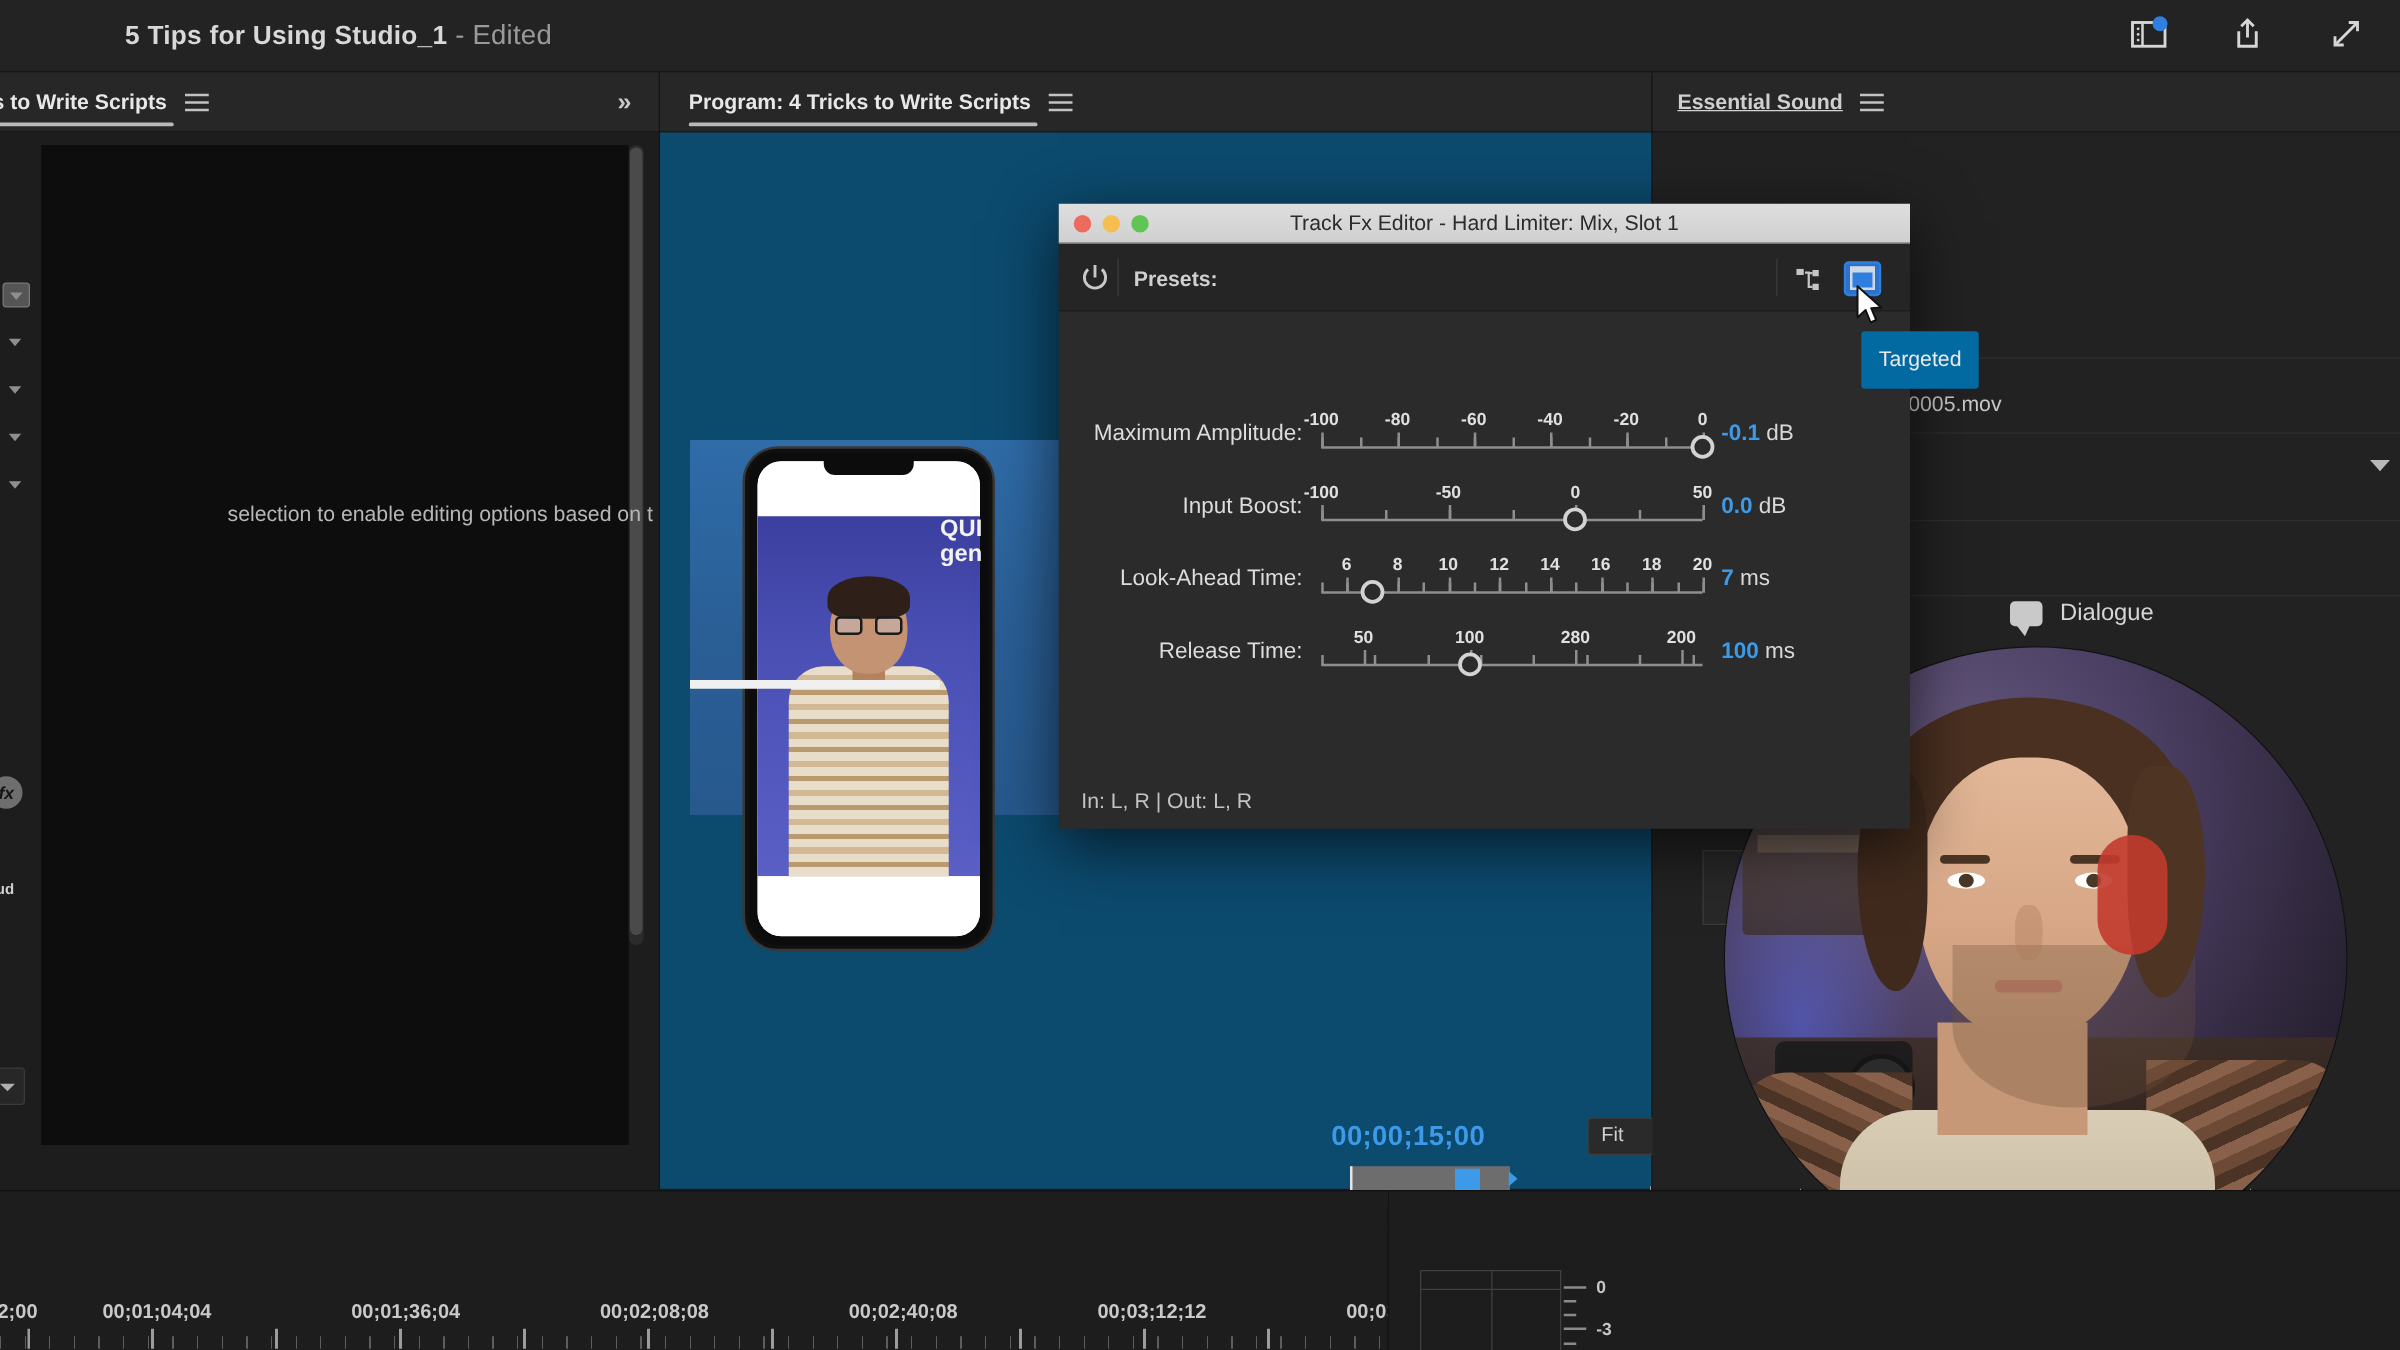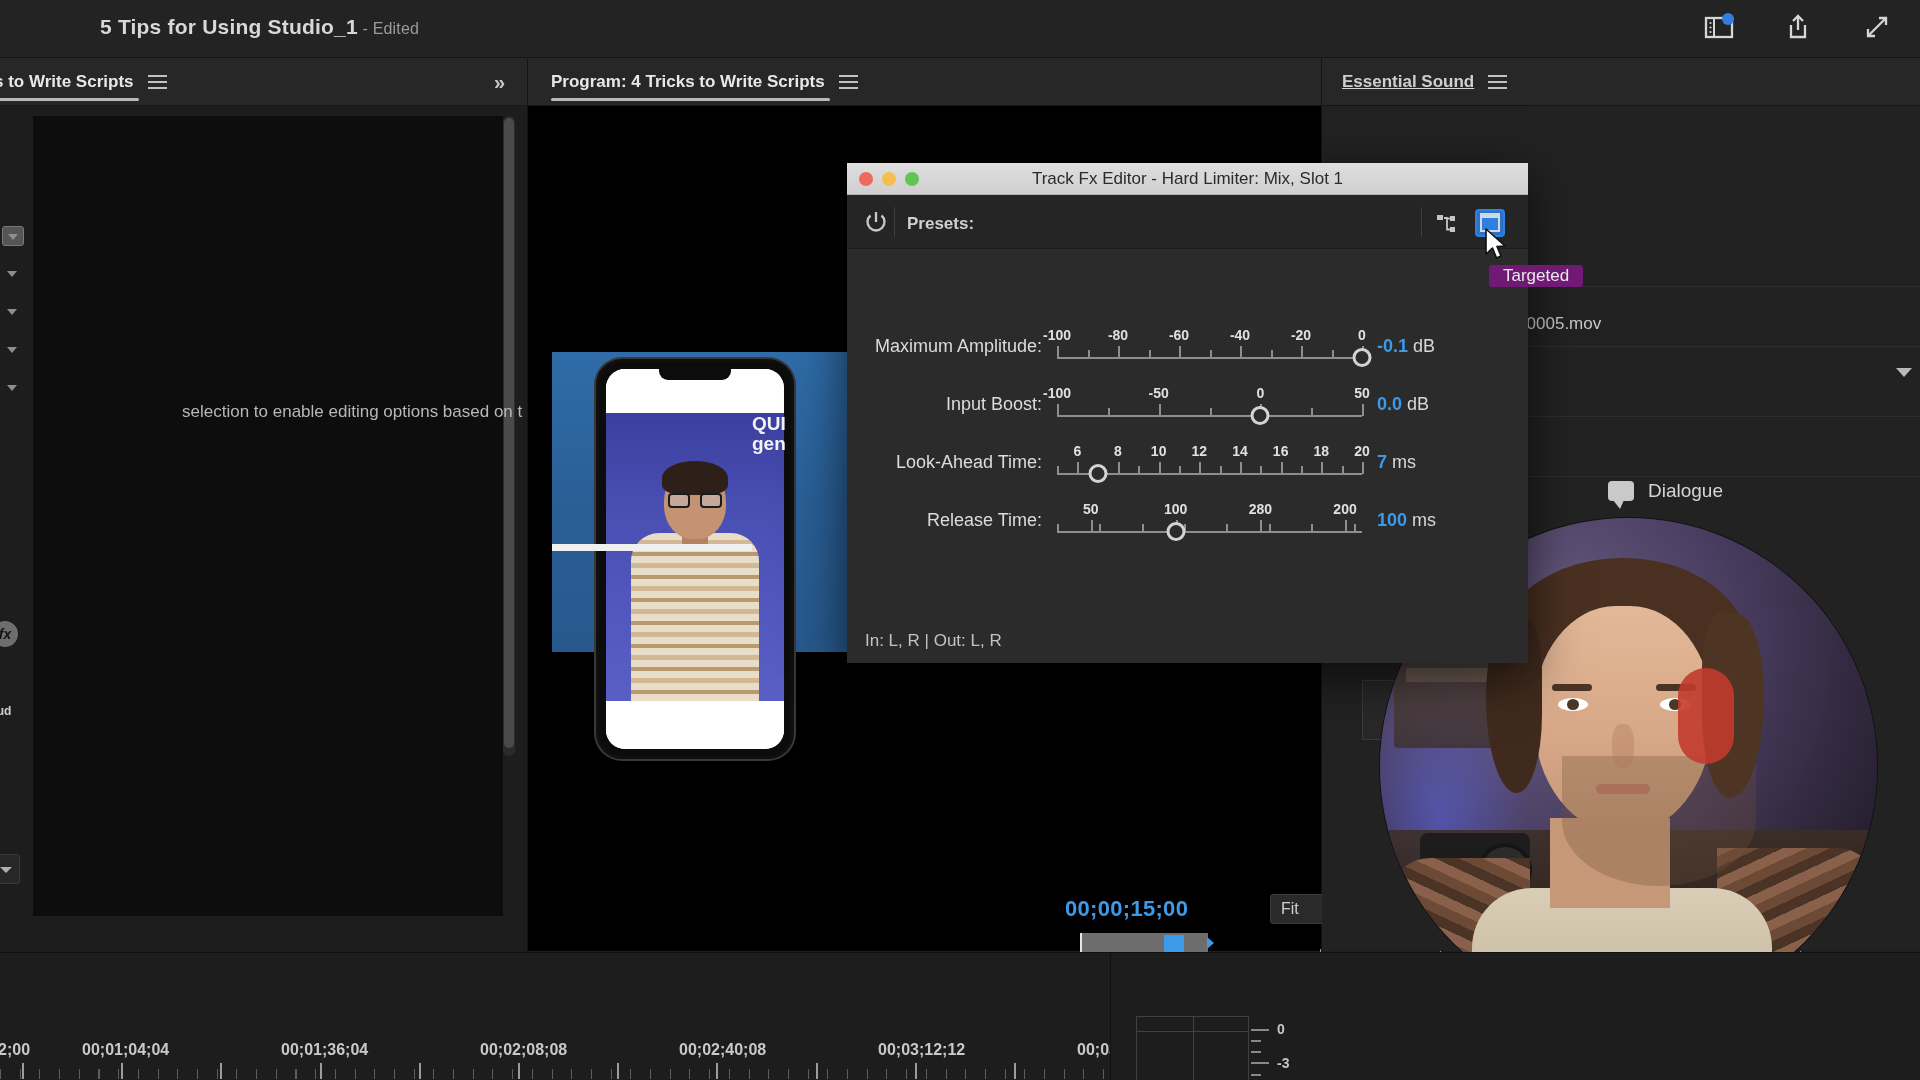--- a/index.html
+++ b/index.html
@@ -13,21 +13,21 @@
 
   
   .titlebar {
     position: absolute; left: 0; top: 0; width: 1920px; height: 58px;
     background: #232323; border-bottom: 1px solid #141414;
   }
   .app-title {
     position: absolute; left: 100px; top: 15px;
     font-size: 21px; font-weight: bold; color: #d8d8d8; letter-spacing: .2px;
   }
-  .app-title .edited { font-weight: normal; color: #9a9a9a; font-size: 16px; }
+  .app-title .edited { font-weight: normal; color: #9a9a9a; font-size: 22px; }
   .tb-icons { position: absolute; right: 26px; top: 10px; display: flex; gap: 45px; align-items: center; }
   .tb-ico { width: 34px; height: 34px; position: relative; cursor: pointer; }
 
   
   .panelbar {
     position: absolute; left: 0; top: 58px; width: 1920px; height: 48px;
     background: #272727; border-bottom: 1px solid #161616;
   }
   .ptab { position: absolute; top: 0; height: 48px; display: flex; align-items: center; gap: 14px; }
   .ptab .lbl { font-size: 17px; font-weight: bold; color: #cfcfcf; white-space: nowrap; }
@@ -74,21 +74,21 @@
   }
   .leftzero { position: absolute; left: -4px; top: 845px; font-size: 15px; color: #bdbdbd; }
 
   
   .srcbottom { position: absolute; left: 0; top: 910px; width: 527px; height: 42px; }
   .src-exp { position: absolute; left: -8px; top: 10px; width: 26px; height: 22px; }
   .src-rec { position: absolute; left: 36px; top: 14px; width: 19px; height: 19px; border-radius: 50%; background: #e63b2e; }
   .src-tc { position: absolute; left: 372px; top: 11px; font-size: 17px; color: #cdcdcd; font-weight: bold; }
 
   
-  .program { position: absolute; left: 528px; top: 106px; width: 793px; height: 845px; background: #000000; }
+  .program { position: absolute; left: 528px; top: 106px; width: 793px; height: 845px; background: #0c4a6e; }
   .prog-stage { position: absolute; left: 24px; top: 138px; width: 745px; height: 415px; }
   .prog-video { position: absolute; left: 0; top: 108px; width: 745px; height: 300px; background: linear-gradient(180deg,#2f6ca8 0%, #2a5f96 50%, #27598d 100%); }
   .phone {
     position: absolute; left: 44px; top: 115px; width: 198px; height: 400px;
     background: #0c0c0c; border-radius: 26px; border: 3px solid #101010;
     box-shadow: 0 0 0 2px #383838;
   }
   .phone-notch {
     position: absolute; left: 50%; transform: translateX(-50%); top: 5px;
     width: 72px; height: 13px; background: #0c0c0c; border-radius: 0 0 9px 9px; z-index: 4;
@@ -272,22 +272,22 @@
   .pval .unit { color: #d8d8d8; font-weight: normal; }
 
   .linkrow { position: absolute; left: 0; top: 350px; width: 681px; display: flex; justify-content: center; align-items: center; gap: 13px; }
   .cbox { width: 21px; height: 21px; background: #cfcfcf; border-radius: 3px; position: relative; cursor: pointer; }
   .cbox::after { content: ""; position: absolute; left: 6px; top: 2px; width: 6px; height: 12px; border: solid #222; border-width: 0 3px 3px 0; transform: rotate(42deg); }
   .linkrow .lbl { font-size: 19px; color: #e0e0e0; }
   .fx-status { position: absolute; left: 18px; bottom: 12px; font-size: 17px; color: #c3c3c3; }
 
   
   .tooltip {
-    position: absolute; left: 1489px; top: 265px; padding: 1px 14px;
-    background: #701a75; color: #e9e9e9; font-size: 17px; border-radius: 3px; z-index: 60;
+    position: absolute; left: 1489px; top: 265px; padding: 13px 14px;
+    background: #0369a1; color: #e9e9e9; font-size: 17px; border-radius: 3px; z-index: 60;
   }
   .cursor { position: absolute; left: 1484px; top: 228px; width: 26px; height: 34px; z-index: 70; pointer-events: none; }
 </style>
 </head>
 <body>
 
 <div id="root">
 
   <div class="titlebar">
     <div class="app-title">

